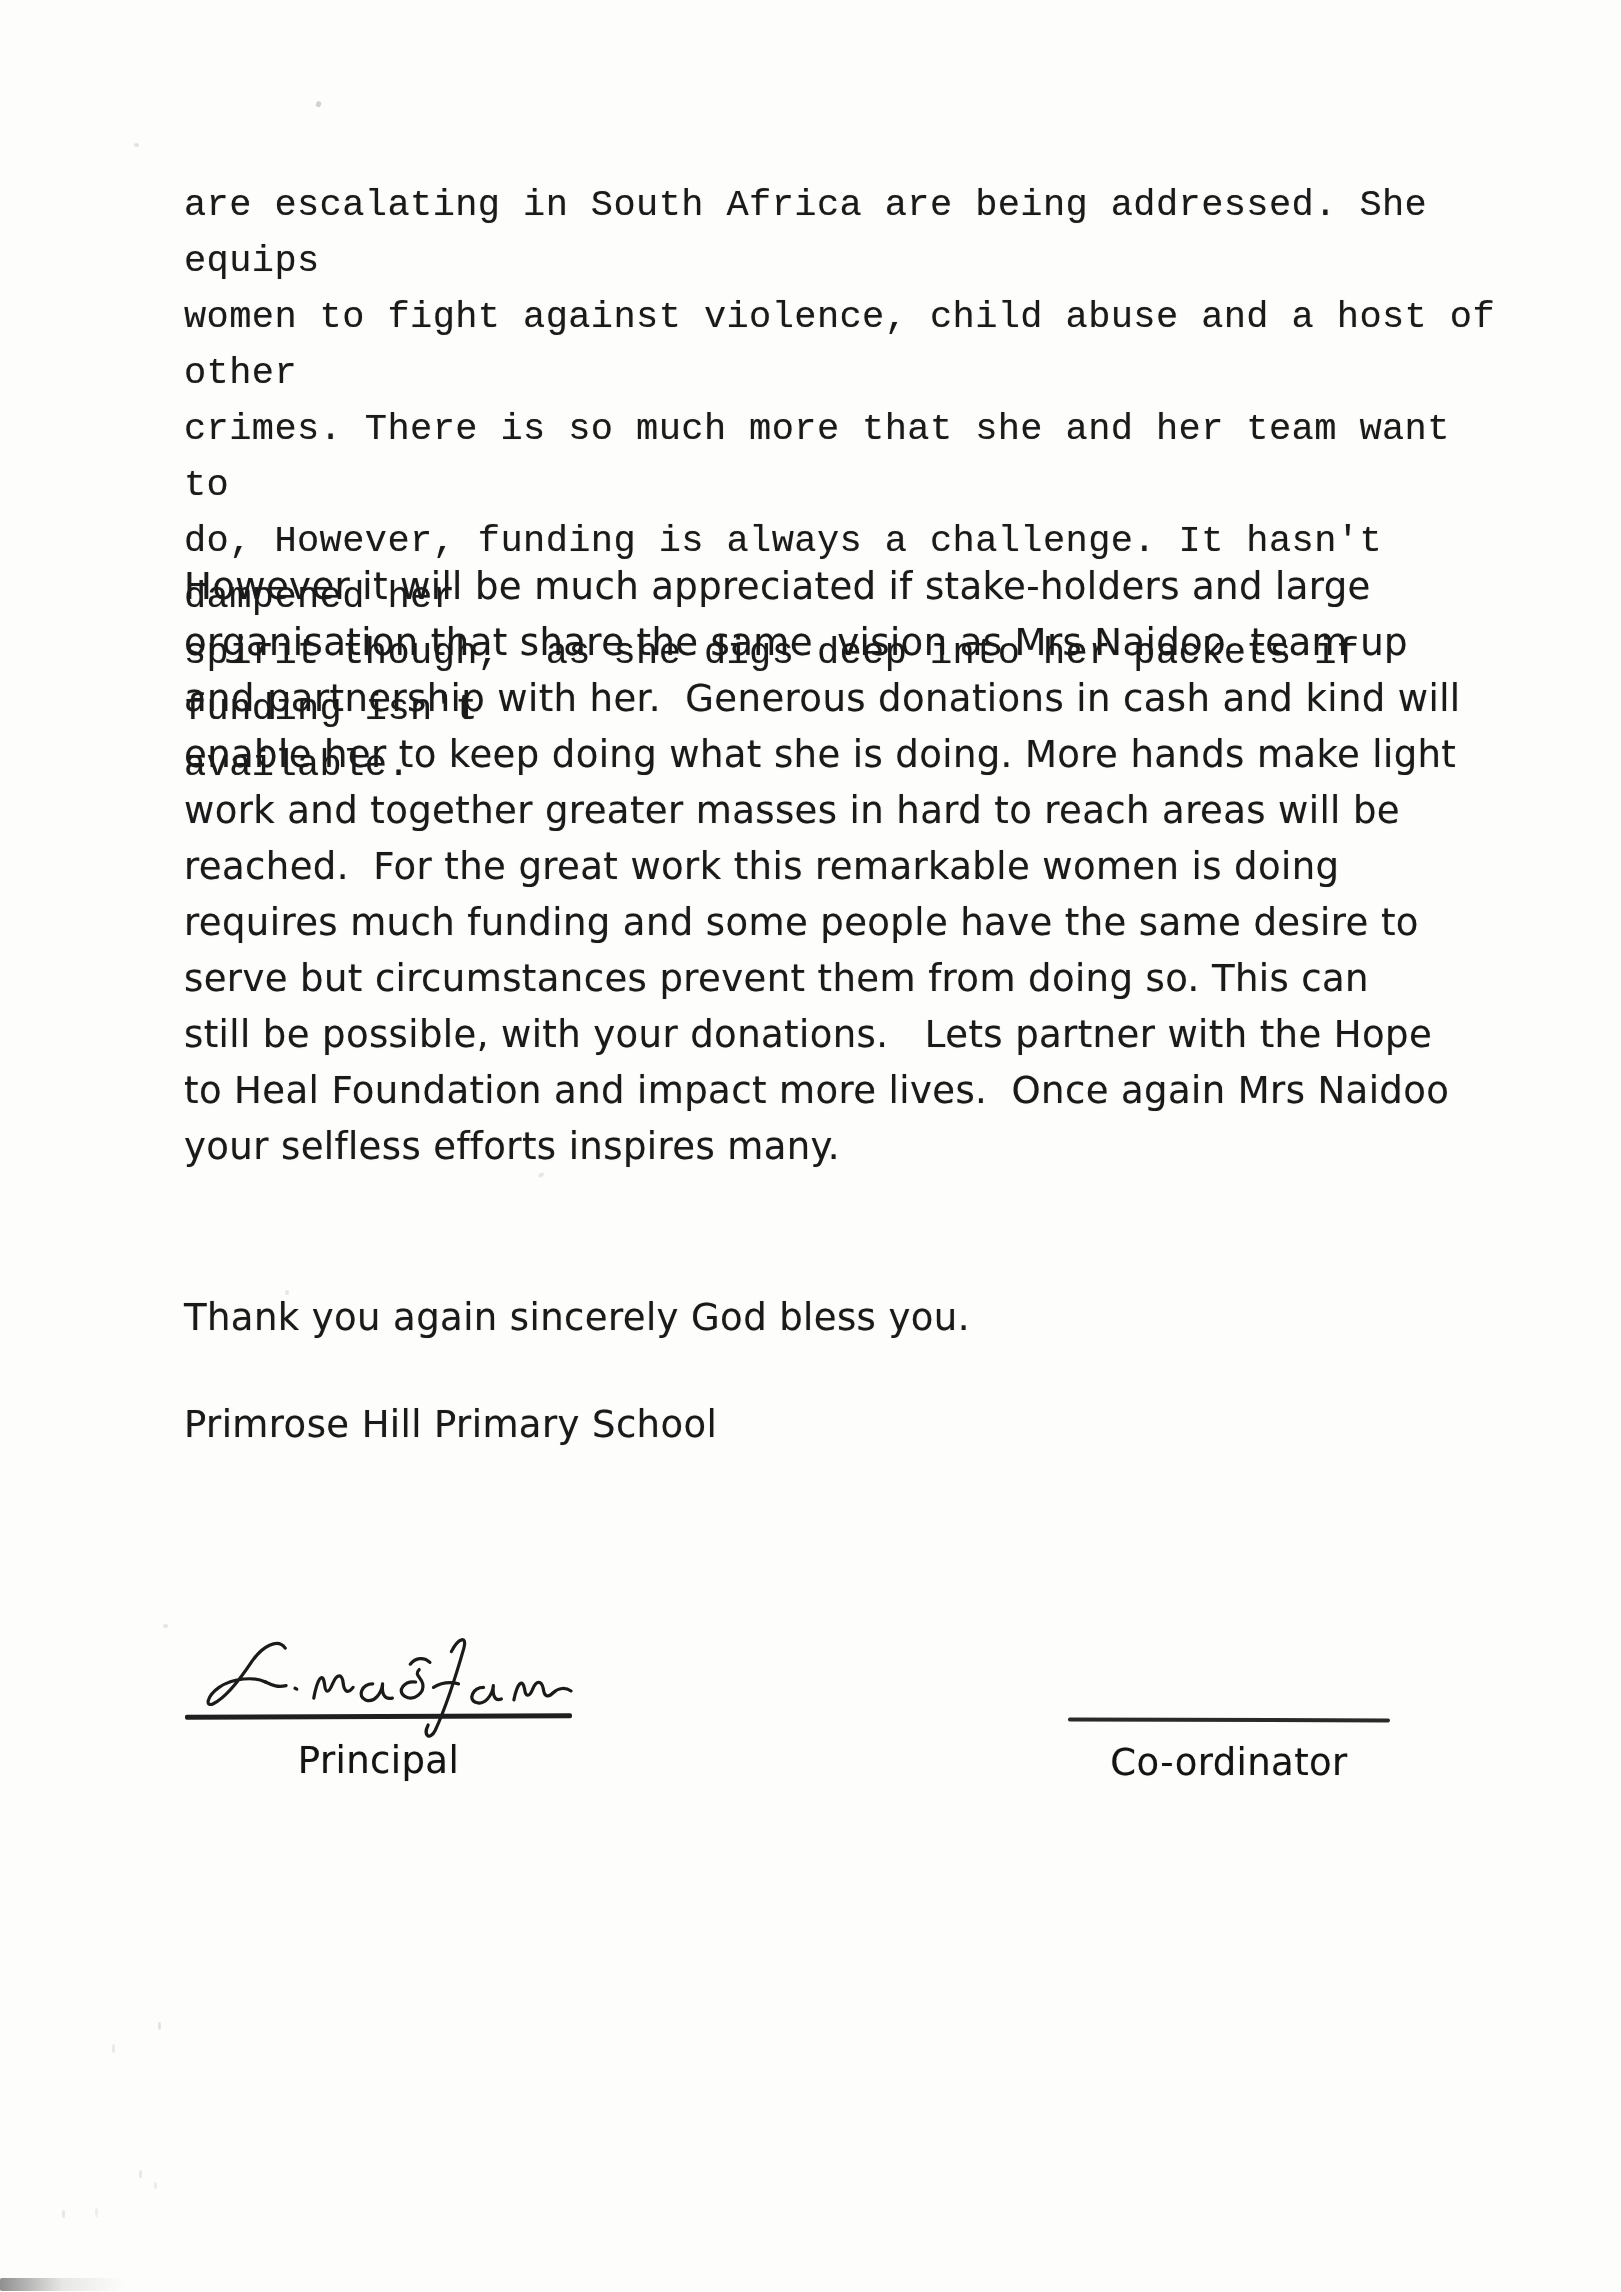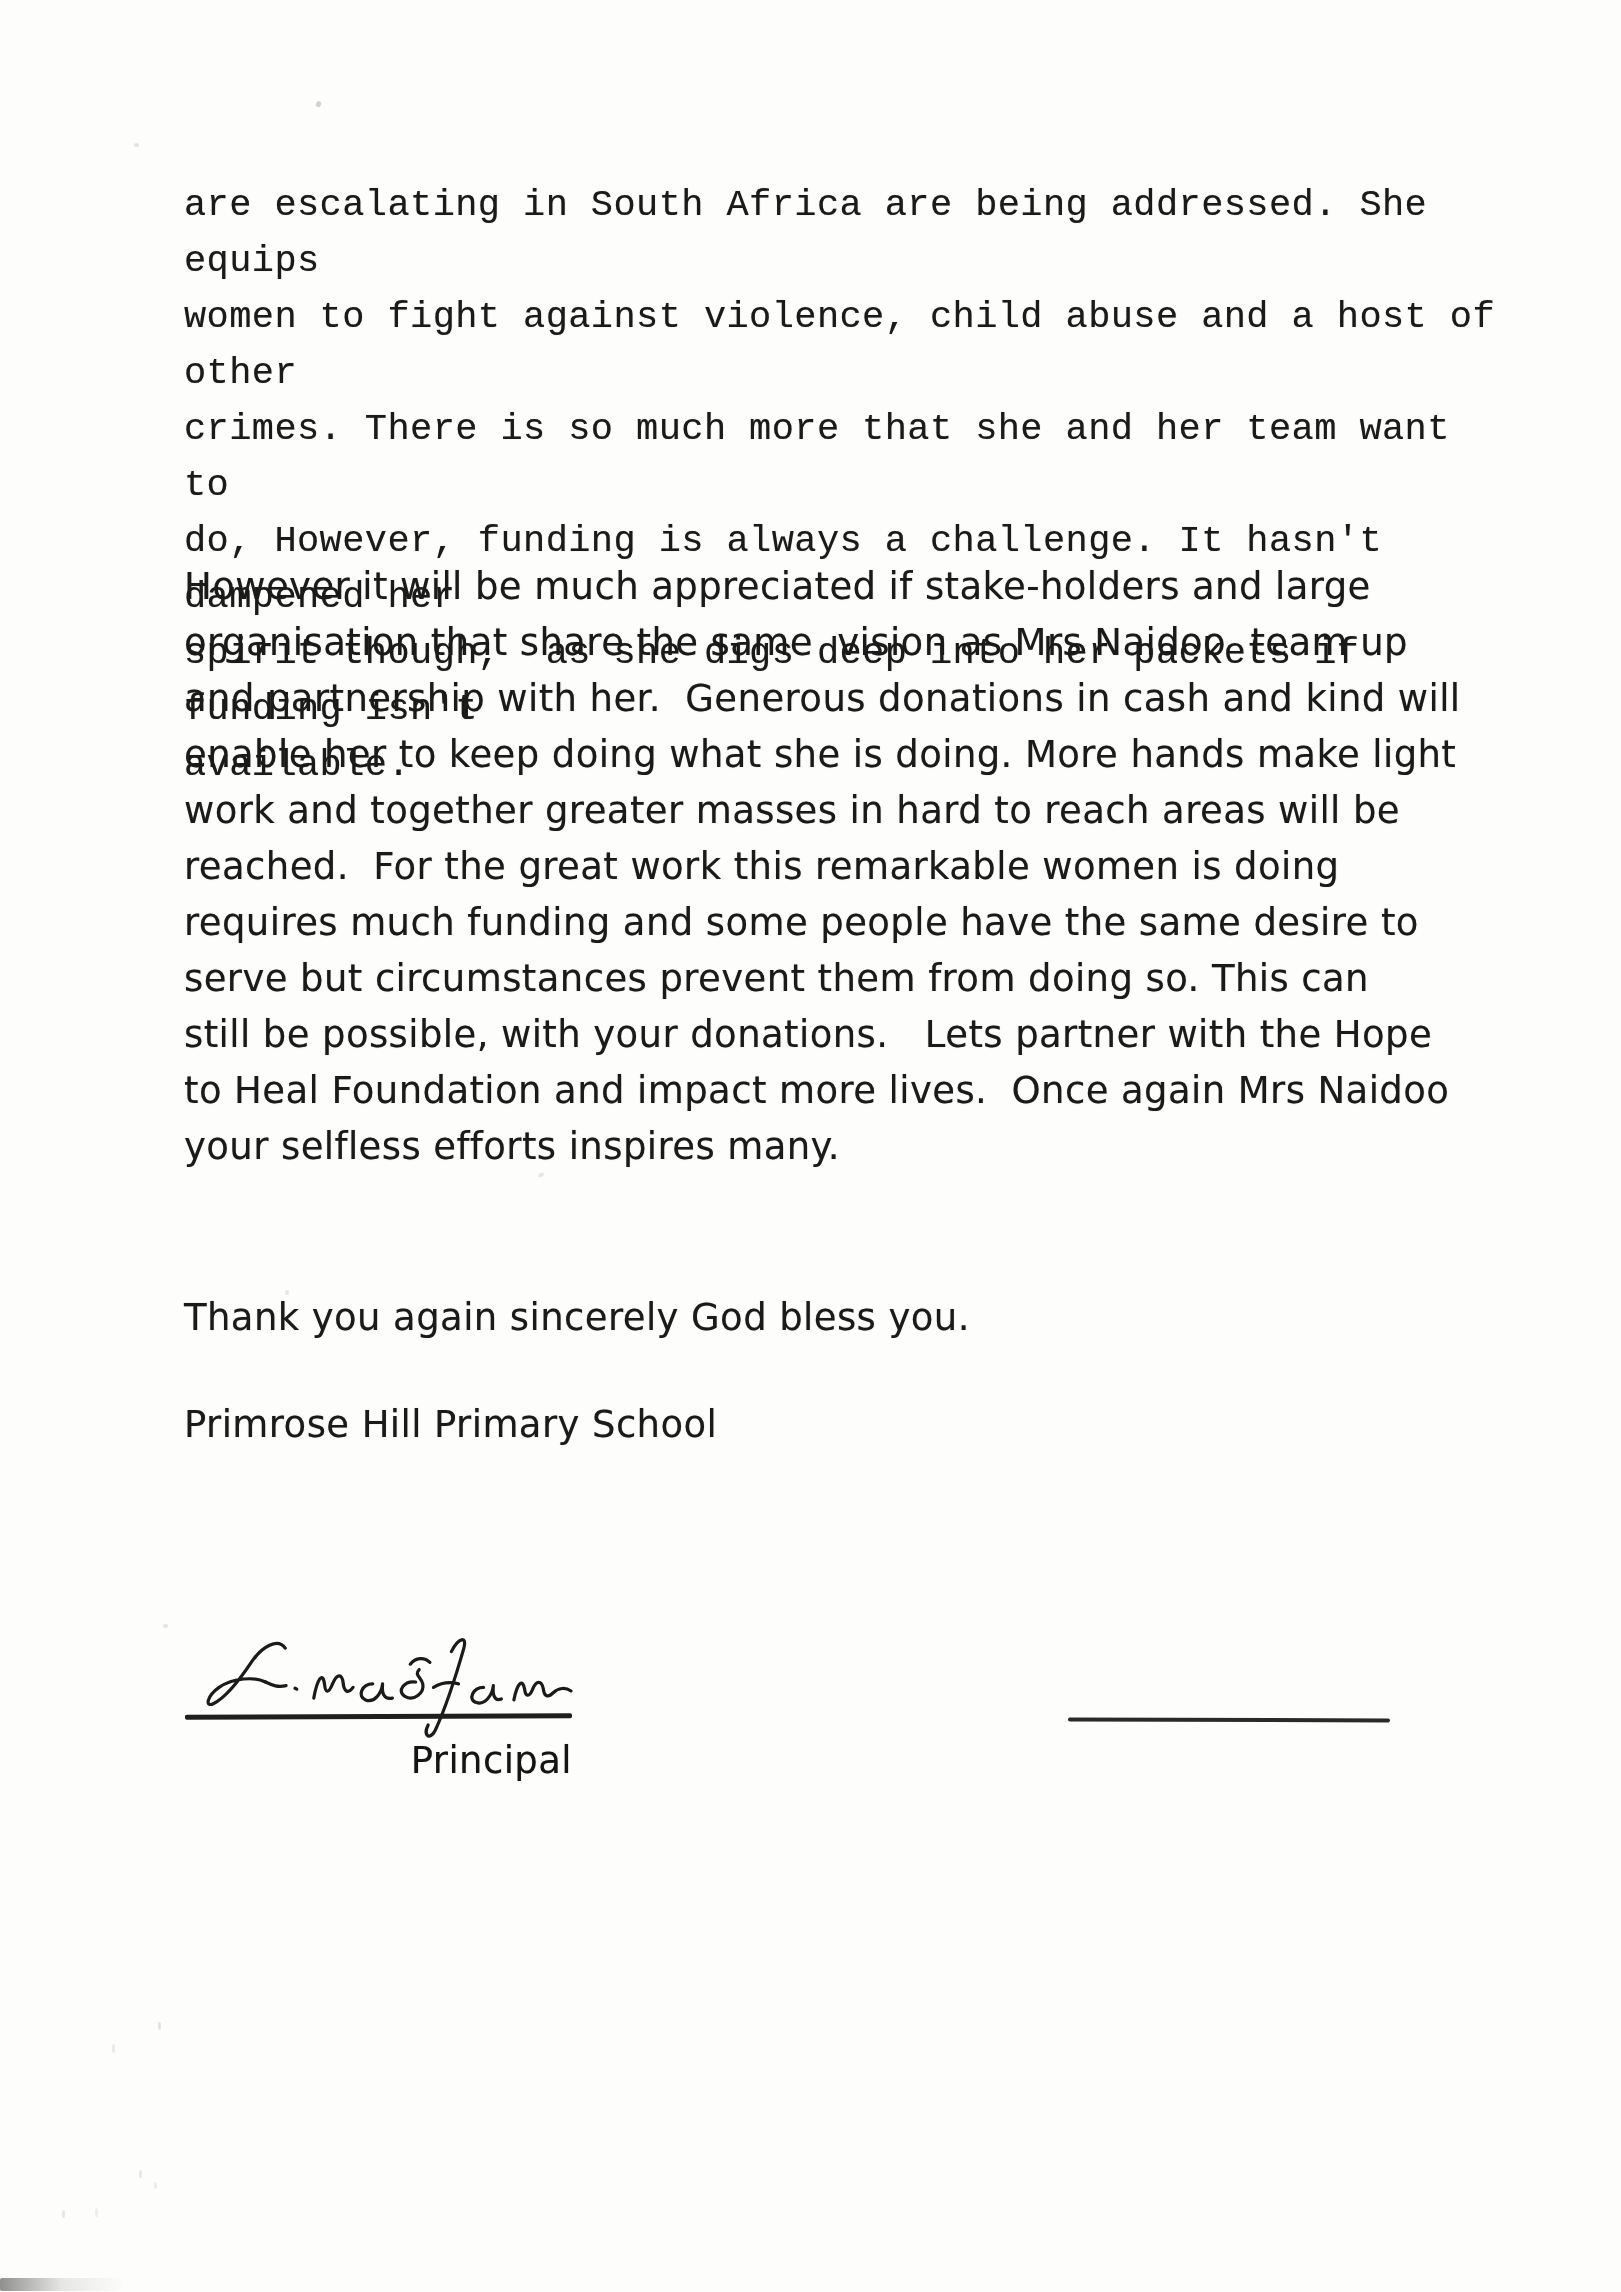--- a/index.html
+++ b/index.html
@@ -58,21 +58,21 @@
     height: 3.6px;
     background: #2a2a2a;
     transform: rotate(0.15deg);
     border-radius: 1.8px;
   }
   .role-label {
     position: absolute;
     font-size: 37px;
     line-height: 54px;
     letter-spacing: 0.4px;
-    text-align: right;
+    text-align: center;
     color: #141414;
     text-shadow: 0 0 0.9px rgba(30,30,30,0.45);
   }
   .role-left  { left: 185px; top: 1734px; width: 387px; }
   .role-right { left: 1068px; top: 1736px; width: 322px; }
 
   .speck {
     position: absolute;
     background: rgba(100,100,100,0.28);
     border-radius: 50%;
@@ -138,20 +138,21 @@
       <path d="M 318,62 C 306,62 300,76 310,79 C 320,82 328,70 329,60 C 328,70 330,78 338,75"></path>
       <path d="M 352,76 C 356,56 362,52 364,64 C 365,72 369,74 373,64 C 377,54 383,54 385,64 C 386,72 390,74 396,68 C 402,62 410,62 416,66"></path>
     </g>
   </svg>
 
   <div class="sig-line-left"></div>
   <div class="sig-line-right"></div>
 
   <div class="role-label role-left">Principal</div>
 
+  <div class="role-label role-right">Co-ordinator</div>
 
   <div class="speck" style="left:316px; top:101px; width:4.5px; height:6.3px; transform:rotate(20deg);"></div>
   <div class="speck" style="left:134px; top:143px; width:5.4px; height:3.6px; opacity:.6;"></div>
   <div class="speck" style="left:538px; top:1173px; width:6.3px; height:3.6px; opacity:.5; transform:rotate(-30deg);"></div>
   <div class="speck" style="left:285px; top:1290px; width:3.6px; height:4.5px; opacity:.5;"></div>
   <div class="speck" style="left:163px; top:1624px; width:4.5px; height:3.6px; opacity:.55;"></div>
   <div class="speck" style="left:158px; top:2022px; width:2.7px; height:8px; opacity:.6;"></div>
   <div class="speck" style="left:112px; top:2044px; width:2.7px; height:9px; opacity:.45;"></div>
   <div class="speck" style="left:139px; top:2170px; width:2.7px; height:8px; opacity:.5;"></div>
   <div class="speck" style="left:154px; top:2182px; width:2.7px; height:7.2px; opacity:.4;"></div>

